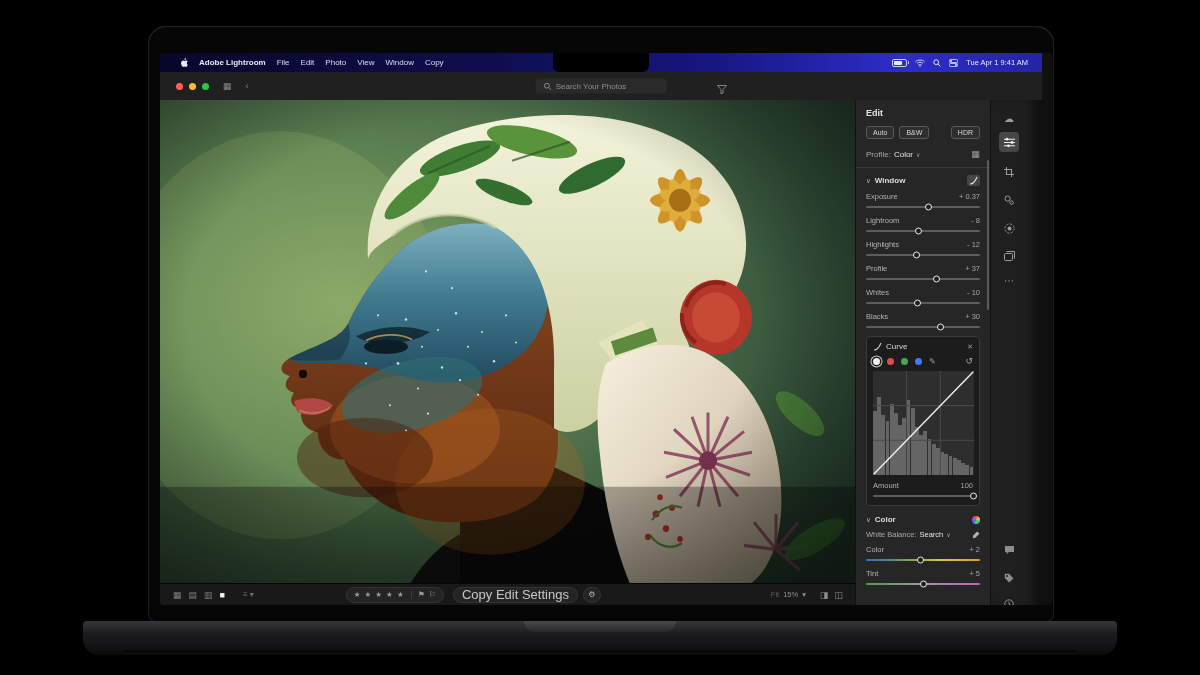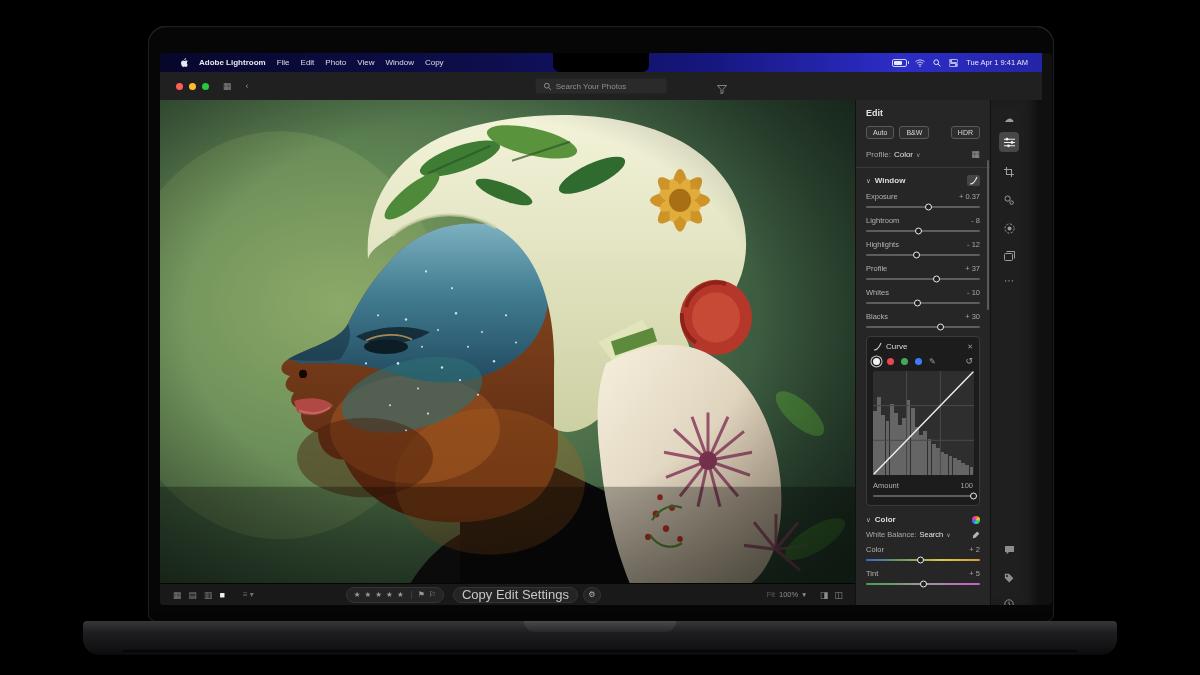--- a/index.html
+++ b/index.html
@@ -356,21 +356,21 @@
               </span>
             </div>
             <div class="pill copy-pill">
               <span>Copy Edit Settings</span>
             </div>
             <div class="pill gear-pill">
               <span>⚙</span>
             </div>
             <div class="zoomctl">
               <span class="dim">Fit</span>
-              <span>100%</span>
+              <span>15%</span>
               <span>▾</span>
             </div>
             <div class="compare-icons">
               <span>◨</span>
               <span>◫</span>
             </div>
           </div>
         </div>
 
         <div class="edit-panel">

